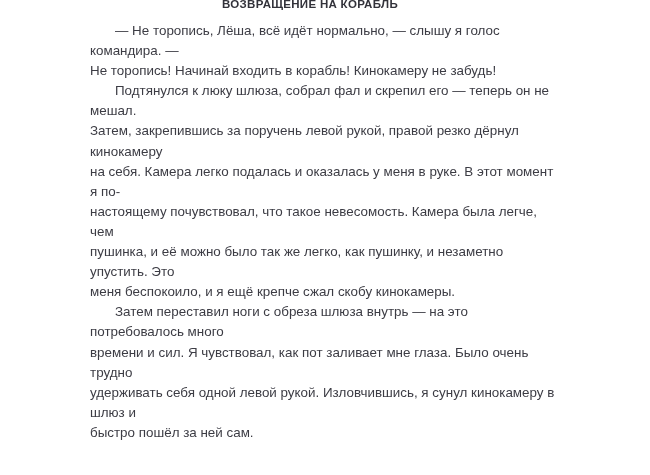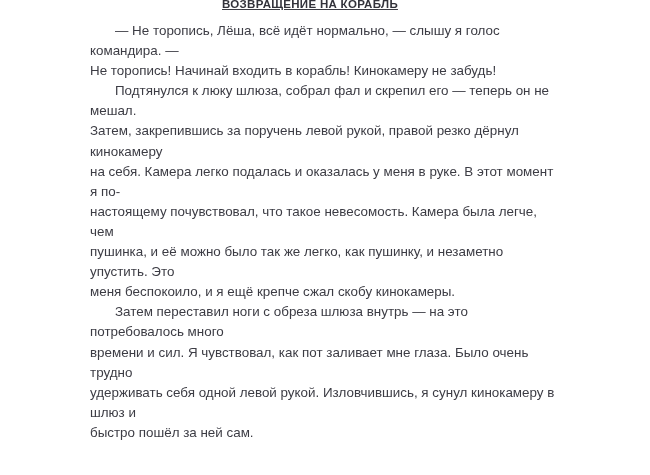--- a/index.html
+++ b/index.html
@@ -38,21 +38,20 @@
     padding: 0;
     line-height: 12px;
     height: 12px;
     overflow: hidden;
     white-space: nowrap;
     transform: translateY(-2px);
   }
   .title-wrap {
     width: 440px;
     margin: 0;
-    text-decoration: underline;
   }
   .body-text {
     margin-top: 9px;
   }
   p.para {
     margin: 0 0 0 0;
     padding: 0;
     font-size: 13.4px;
     line-height: 20.1px;
     color: #3c3c44;

